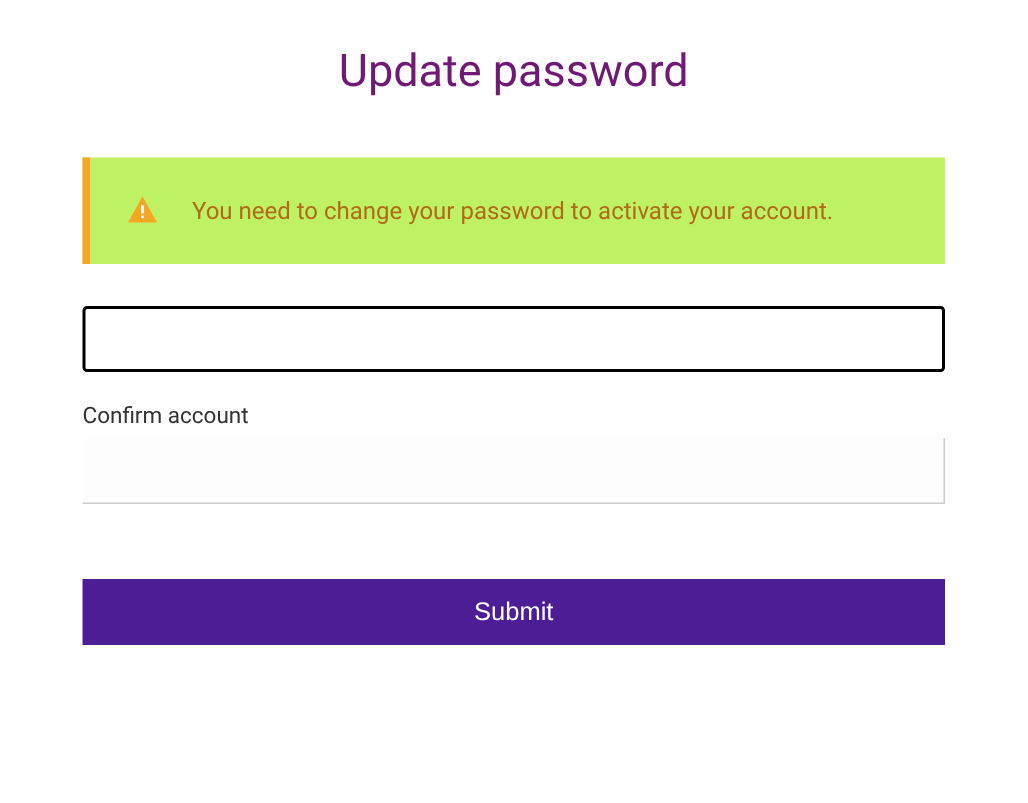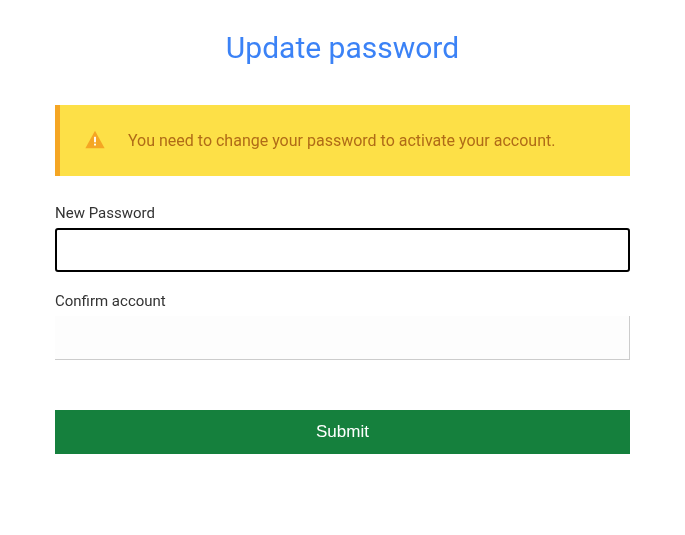--- a/index.html
+++ b/index.html
@@ -10,26 +10,26 @@
     body {
       font-family: -apple-system, BlinkMacSystemFont, "Segoe UI", Roboto, "Helvetica Neue", Arial, sans-serif;
       background: #ffffff;
       width: 685px;
       height: 535px;
       padding: 30px 55px;
     }
     .page-title {
       font-size: 30px;
       font-weight: 400;
-      color: #3b82f6;
+      color: #701a75;
       text-align: center;
       margin-bottom: 40px;
     }
     .alert-box {
-      background: #fde047;
+      background: #bef264;
       border-left: 5px solid #f5a623;
       padding: 22px 24px;
       margin-bottom: 28px;
       display: flex;
       align-items: flex-start;
       gap: 22px;
     }
     .alert-icon {
       flex-shrink: 0;
       width: 22px;
@@ -65,21 +65,21 @@
     }
     .form-input.unfocused {
       border: none;
       border-bottom: 1px solid #cccccc;
       border-right: 1px solid #cccccc;
       background: #fdfdfd;
     }
     .submit-button {
       width: 100%;
       height: 44px;
-      background: #15803d;
+      background: #4c1d95;
       color: #ffffff;
       border: none;
       font-size: 17px;
       font-weight: 500;
       cursor: pointer;
       margin-top: 30px;
     }
   </style>
 </head>
 <body>
@@ -93,21 +93,20 @@
     <svg viewBox="0 0 24 24" width="22" height="22">
       <path fill="#f5a623" d="M12 2 L22.5 21 L1.5 21 Z"></path>
       <rect x="11" y="8.5" width="2" height="6" fill="#ffffff"></rect>
       <rect x="11" y="16" width="2" height="2" fill="#ffffff"></rect>
     </svg>
   </span>
   <div class="alert-text">You need to change your password to activate your account.</div>
 </div>
 
 <div class="form-group">
-  <label class="form-label">New Password</label>
   <input type="password" class="form-input focused" value="" style="">
 </div>
 
 <div class="form-group">
   <label class="form-label">Confirm account</label>
   <input type="password" class="form-input unfocused" value="" style="">
 </div>
 
 <button class="submit-button">Submit</button>
 

